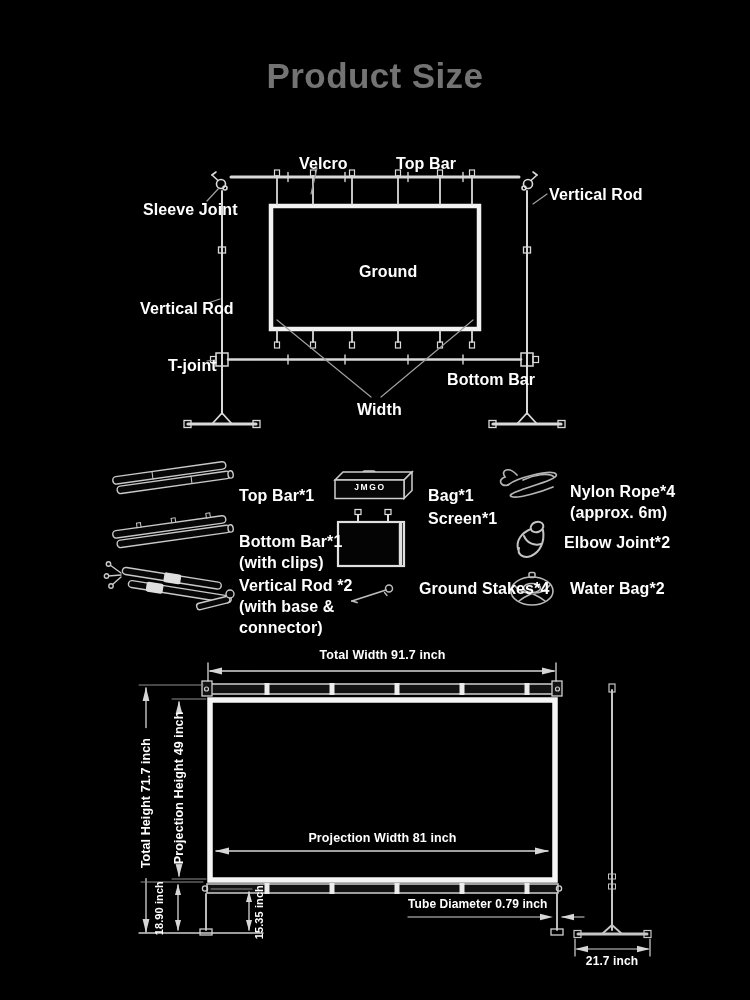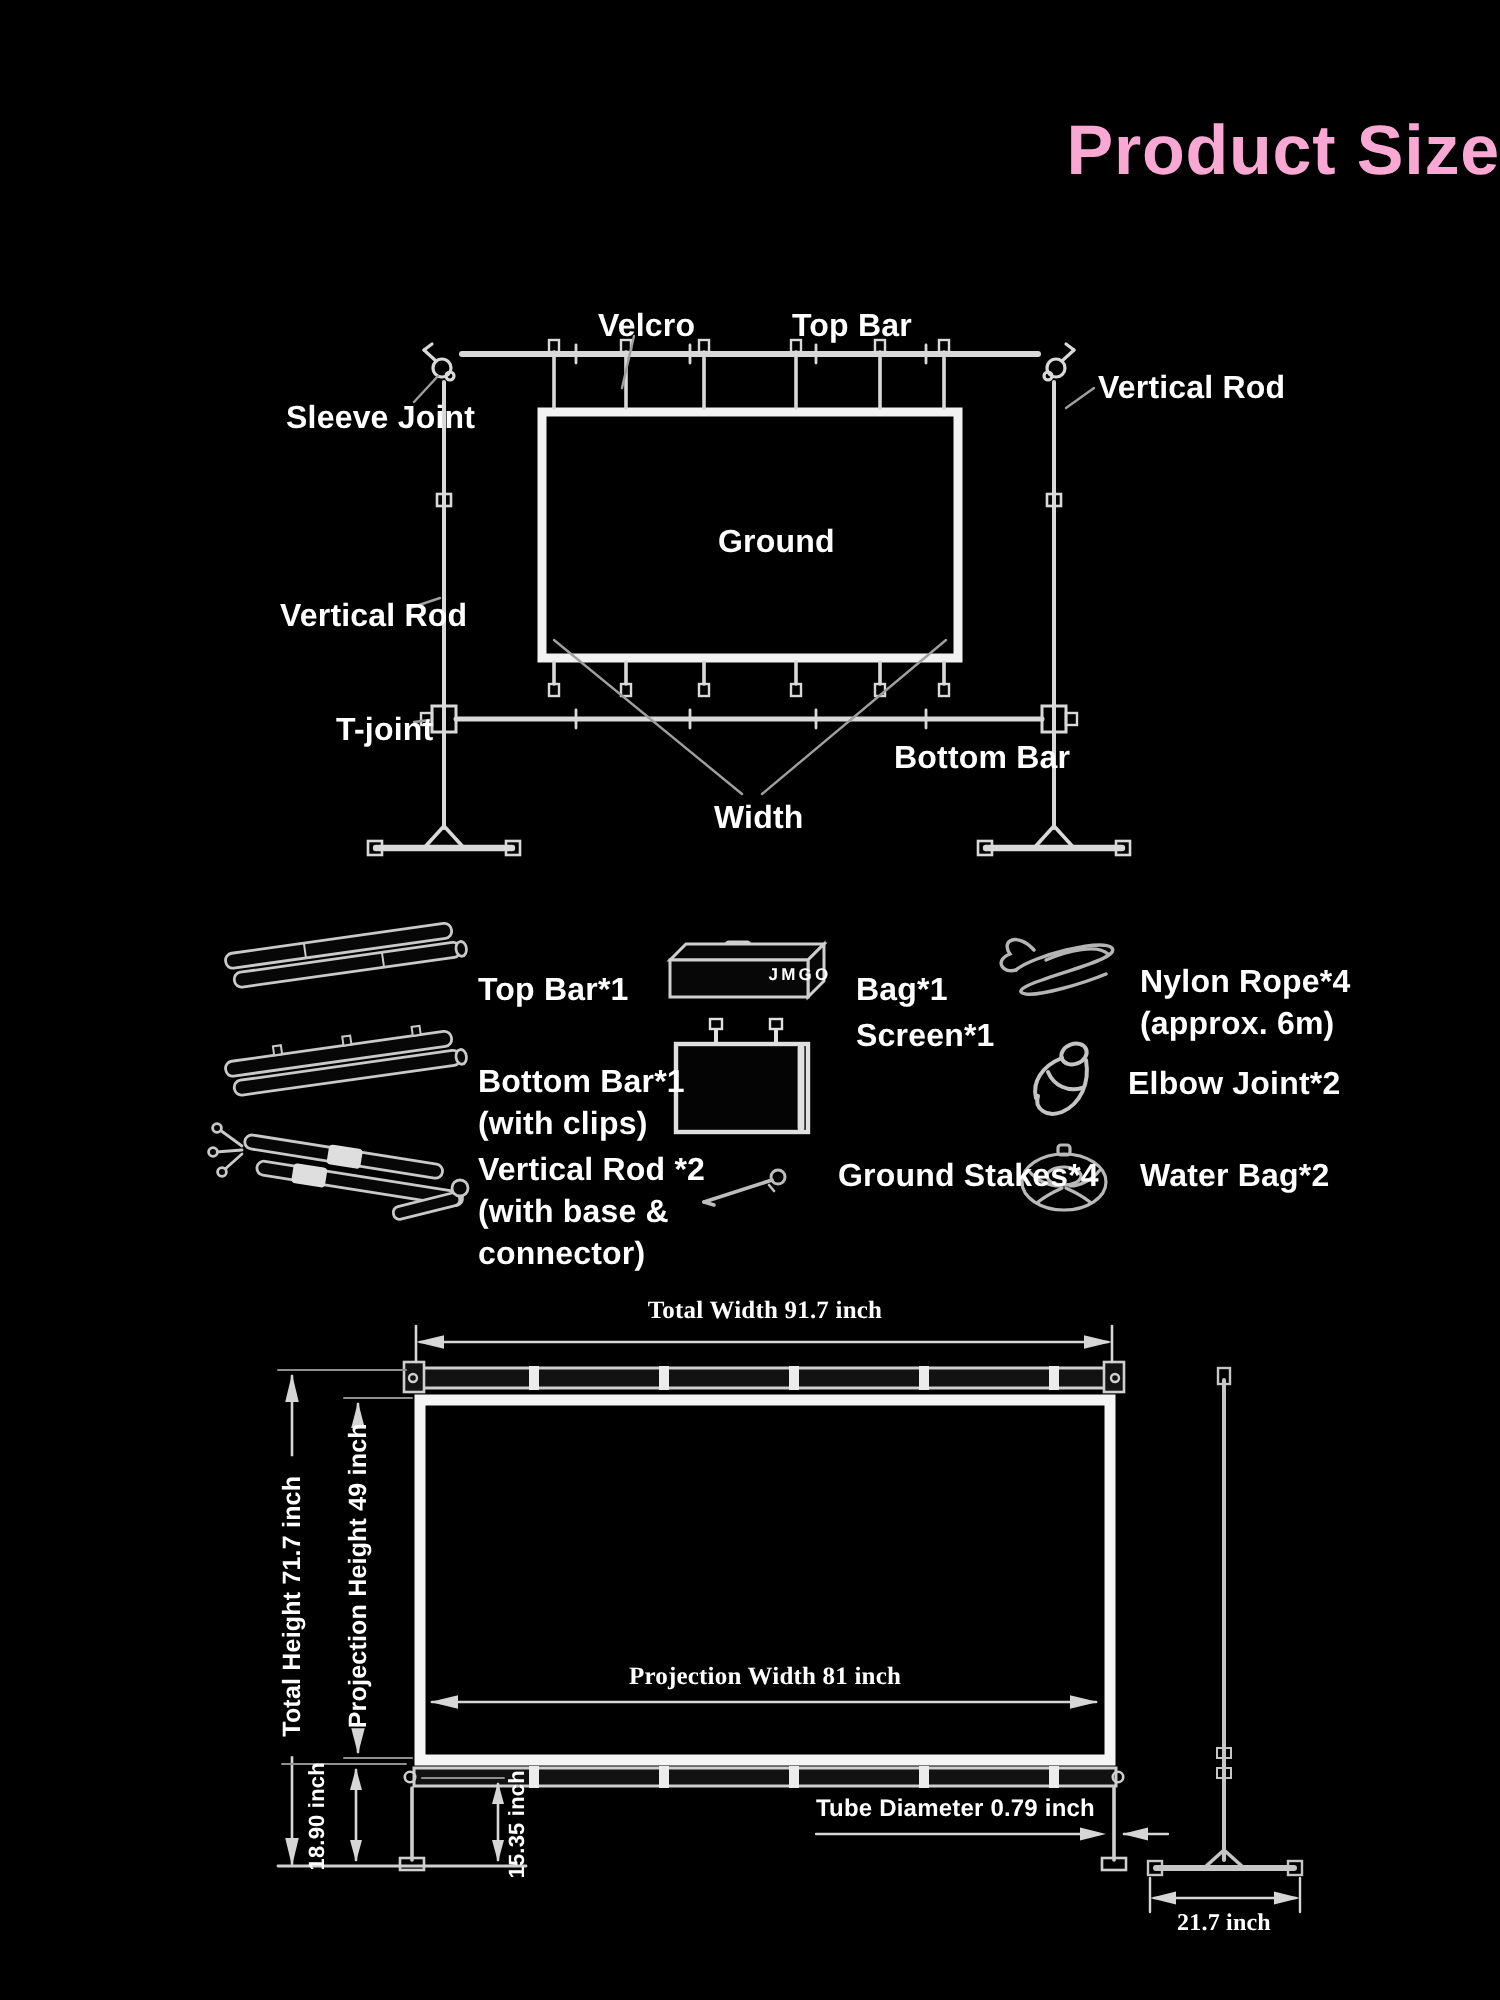--- a/index.html
+++ b/index.html
@@ -5,25 +5,25 @@
   html,body{margin:0;padding:0;background:#000;}
   .canvas{position:relative;width:750px;height:1000px;background:#000;overflow:hidden;
           font-family:"Liberation Sans",sans-serif;}
   .art{position:absolute;left:0;top:0;}
   .lbl{position:absolute;color:#fff;font-weight:600;font-size:16px;letter-spacing:.1px;
        white-space:nowrap;line-height:1.3;}
   .dim{font-size:12.5px;}
   .small-dim{font-size:11px;}
   .vert{transform:rotate(-90deg);text-align:center;}
   .onln{background:#000;}
-  .ttl{position:absolute;left:0;right:0;top:56px;text-align:right;color:#f9a8d4;
+  .ttl{position:absolute;left:0;right:0;top:56px;text-align:center;color:#737373;
        font-size:35px;font-weight:700;letter-spacing:.4px;}
   .logo{position:absolute;left:335px;top:482px;width:70px;text-align:center;color:#fff;
-        font-size:8.5px;font-weight:700;letter-spacing:1.6px;padding-left:30px;}
-  .ctr{text-align:center;font-family:Liberation Serif, serif;}
+        font-size:8.5px;font-weight:700;letter-spacing:1.6px;}
+  .ctr{text-align:center;}
 </style>
 </head>
 <body>
 
 <div class="canvas">
 
   <svg class="art" width="750" height="1000" viewBox="0 0 750 1000">
 
     <g stroke="#d9d9d9" fill="none" stroke-width="2" stroke-linecap="round">
 

